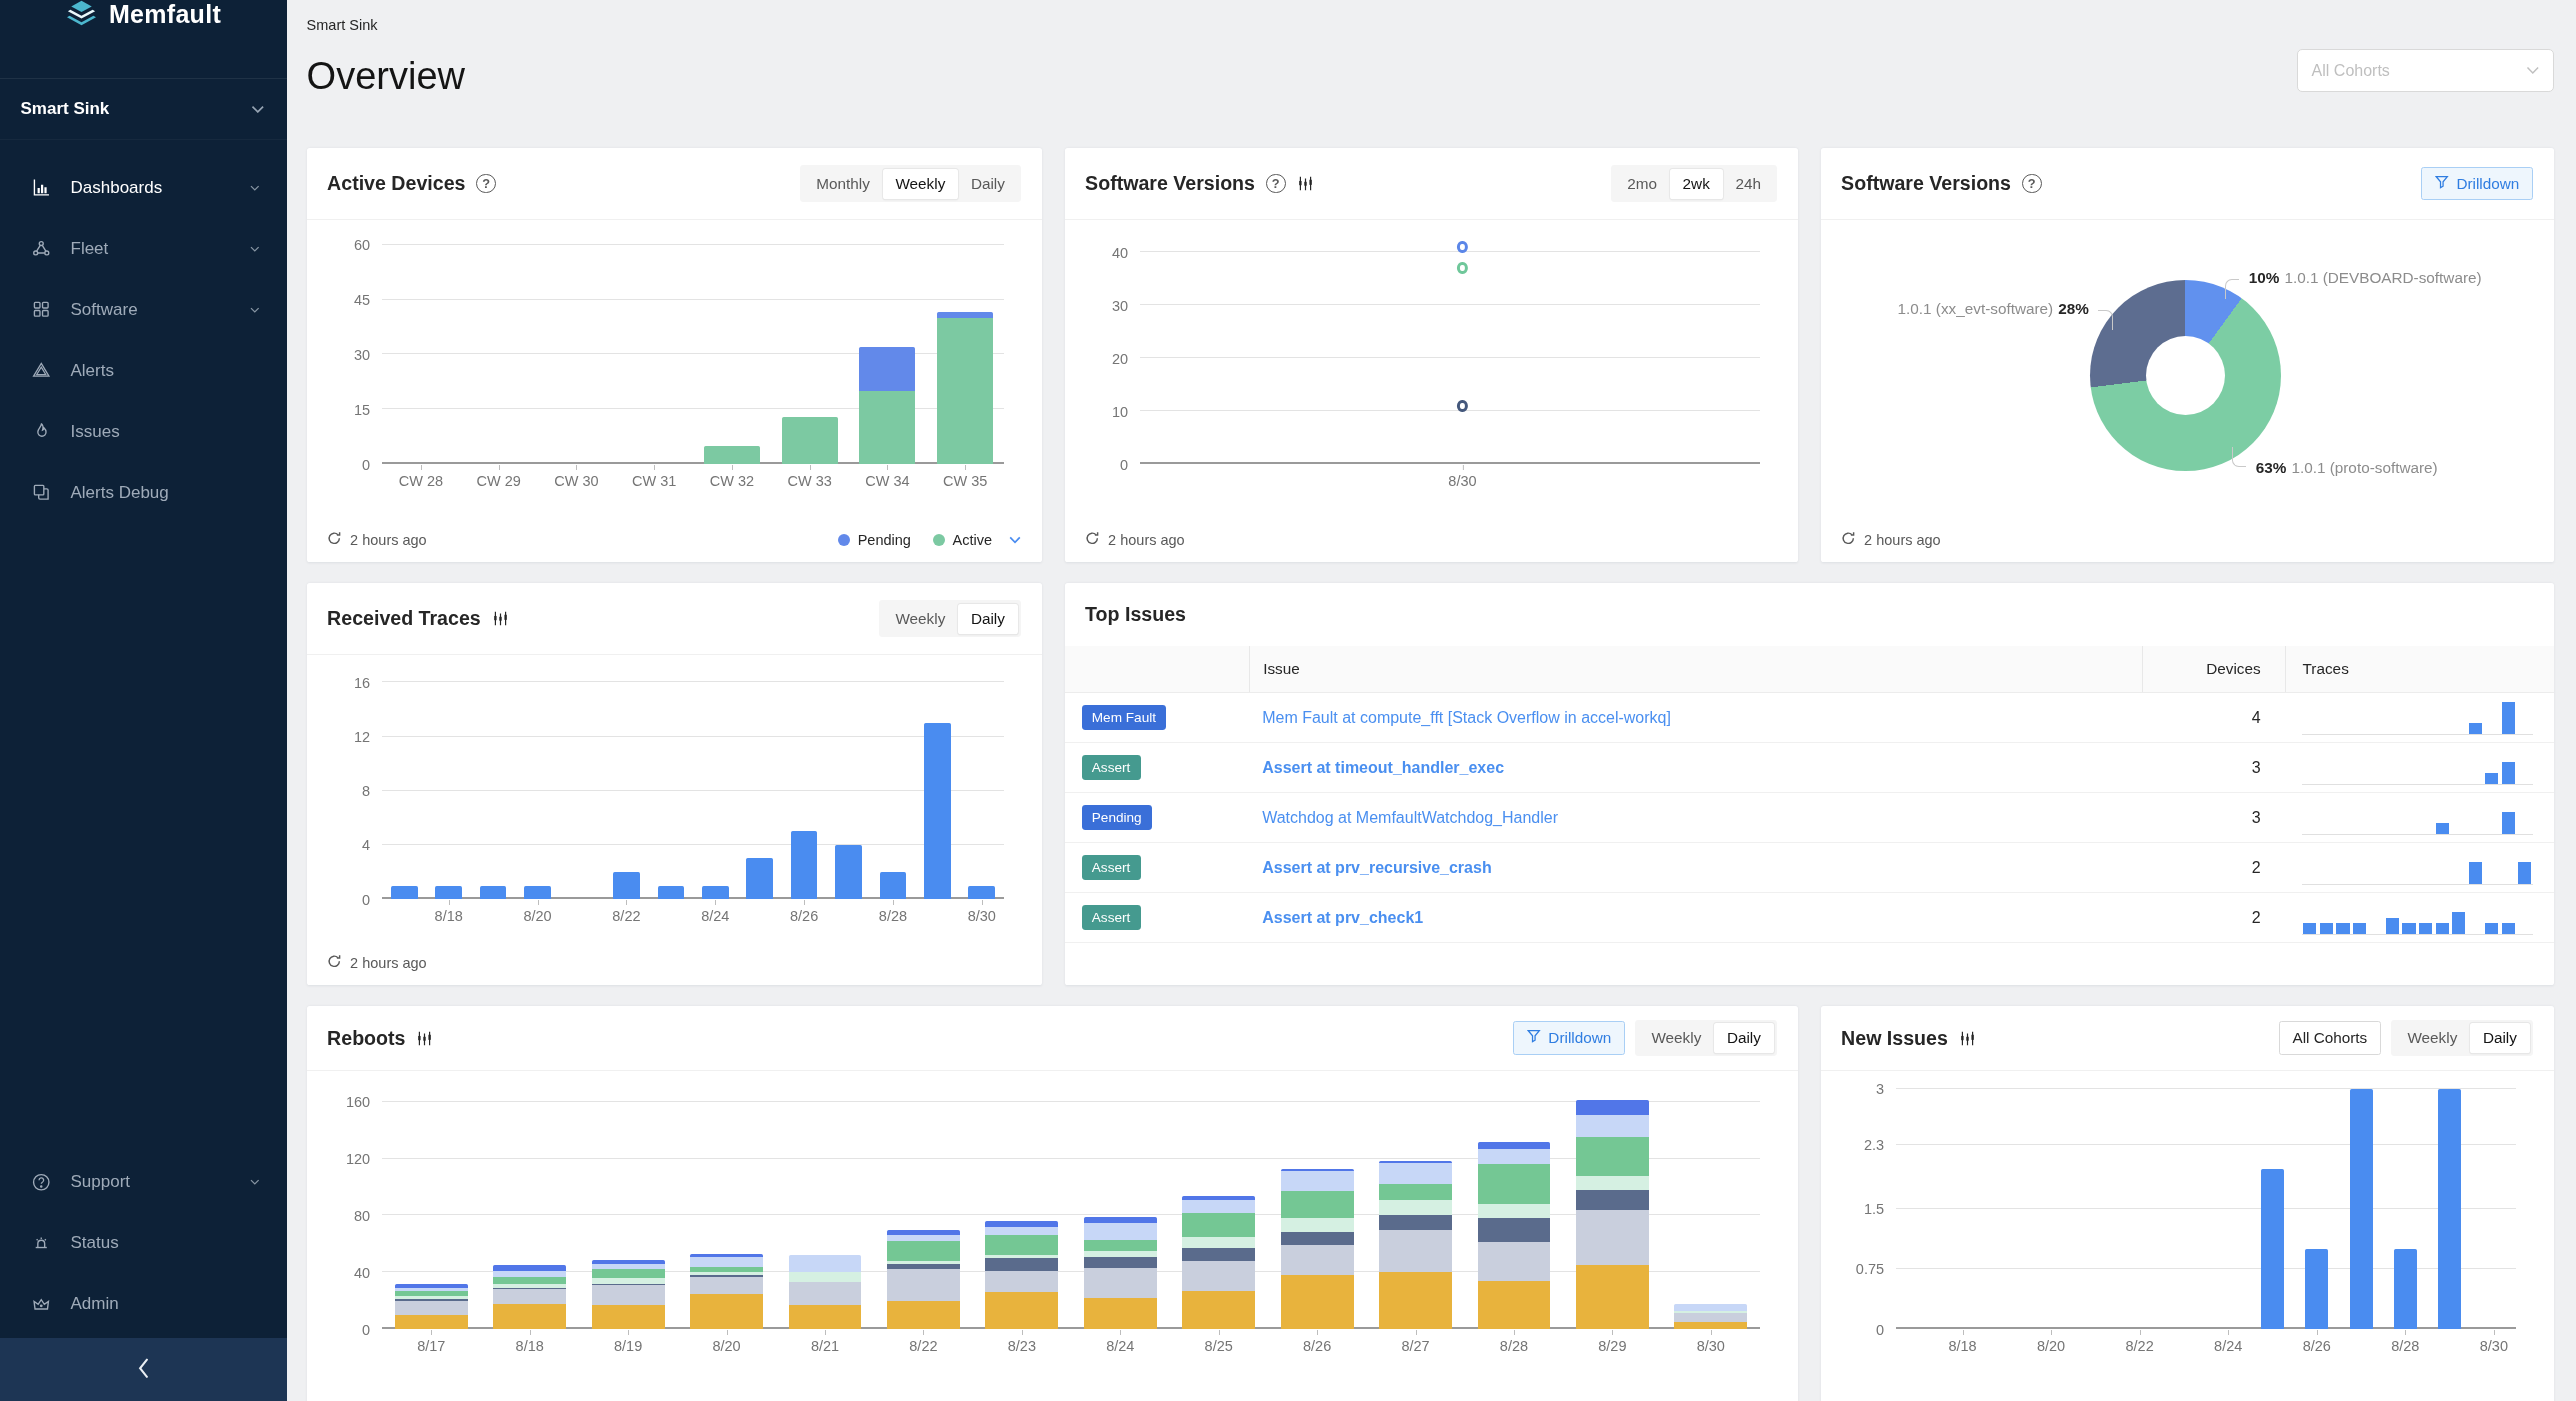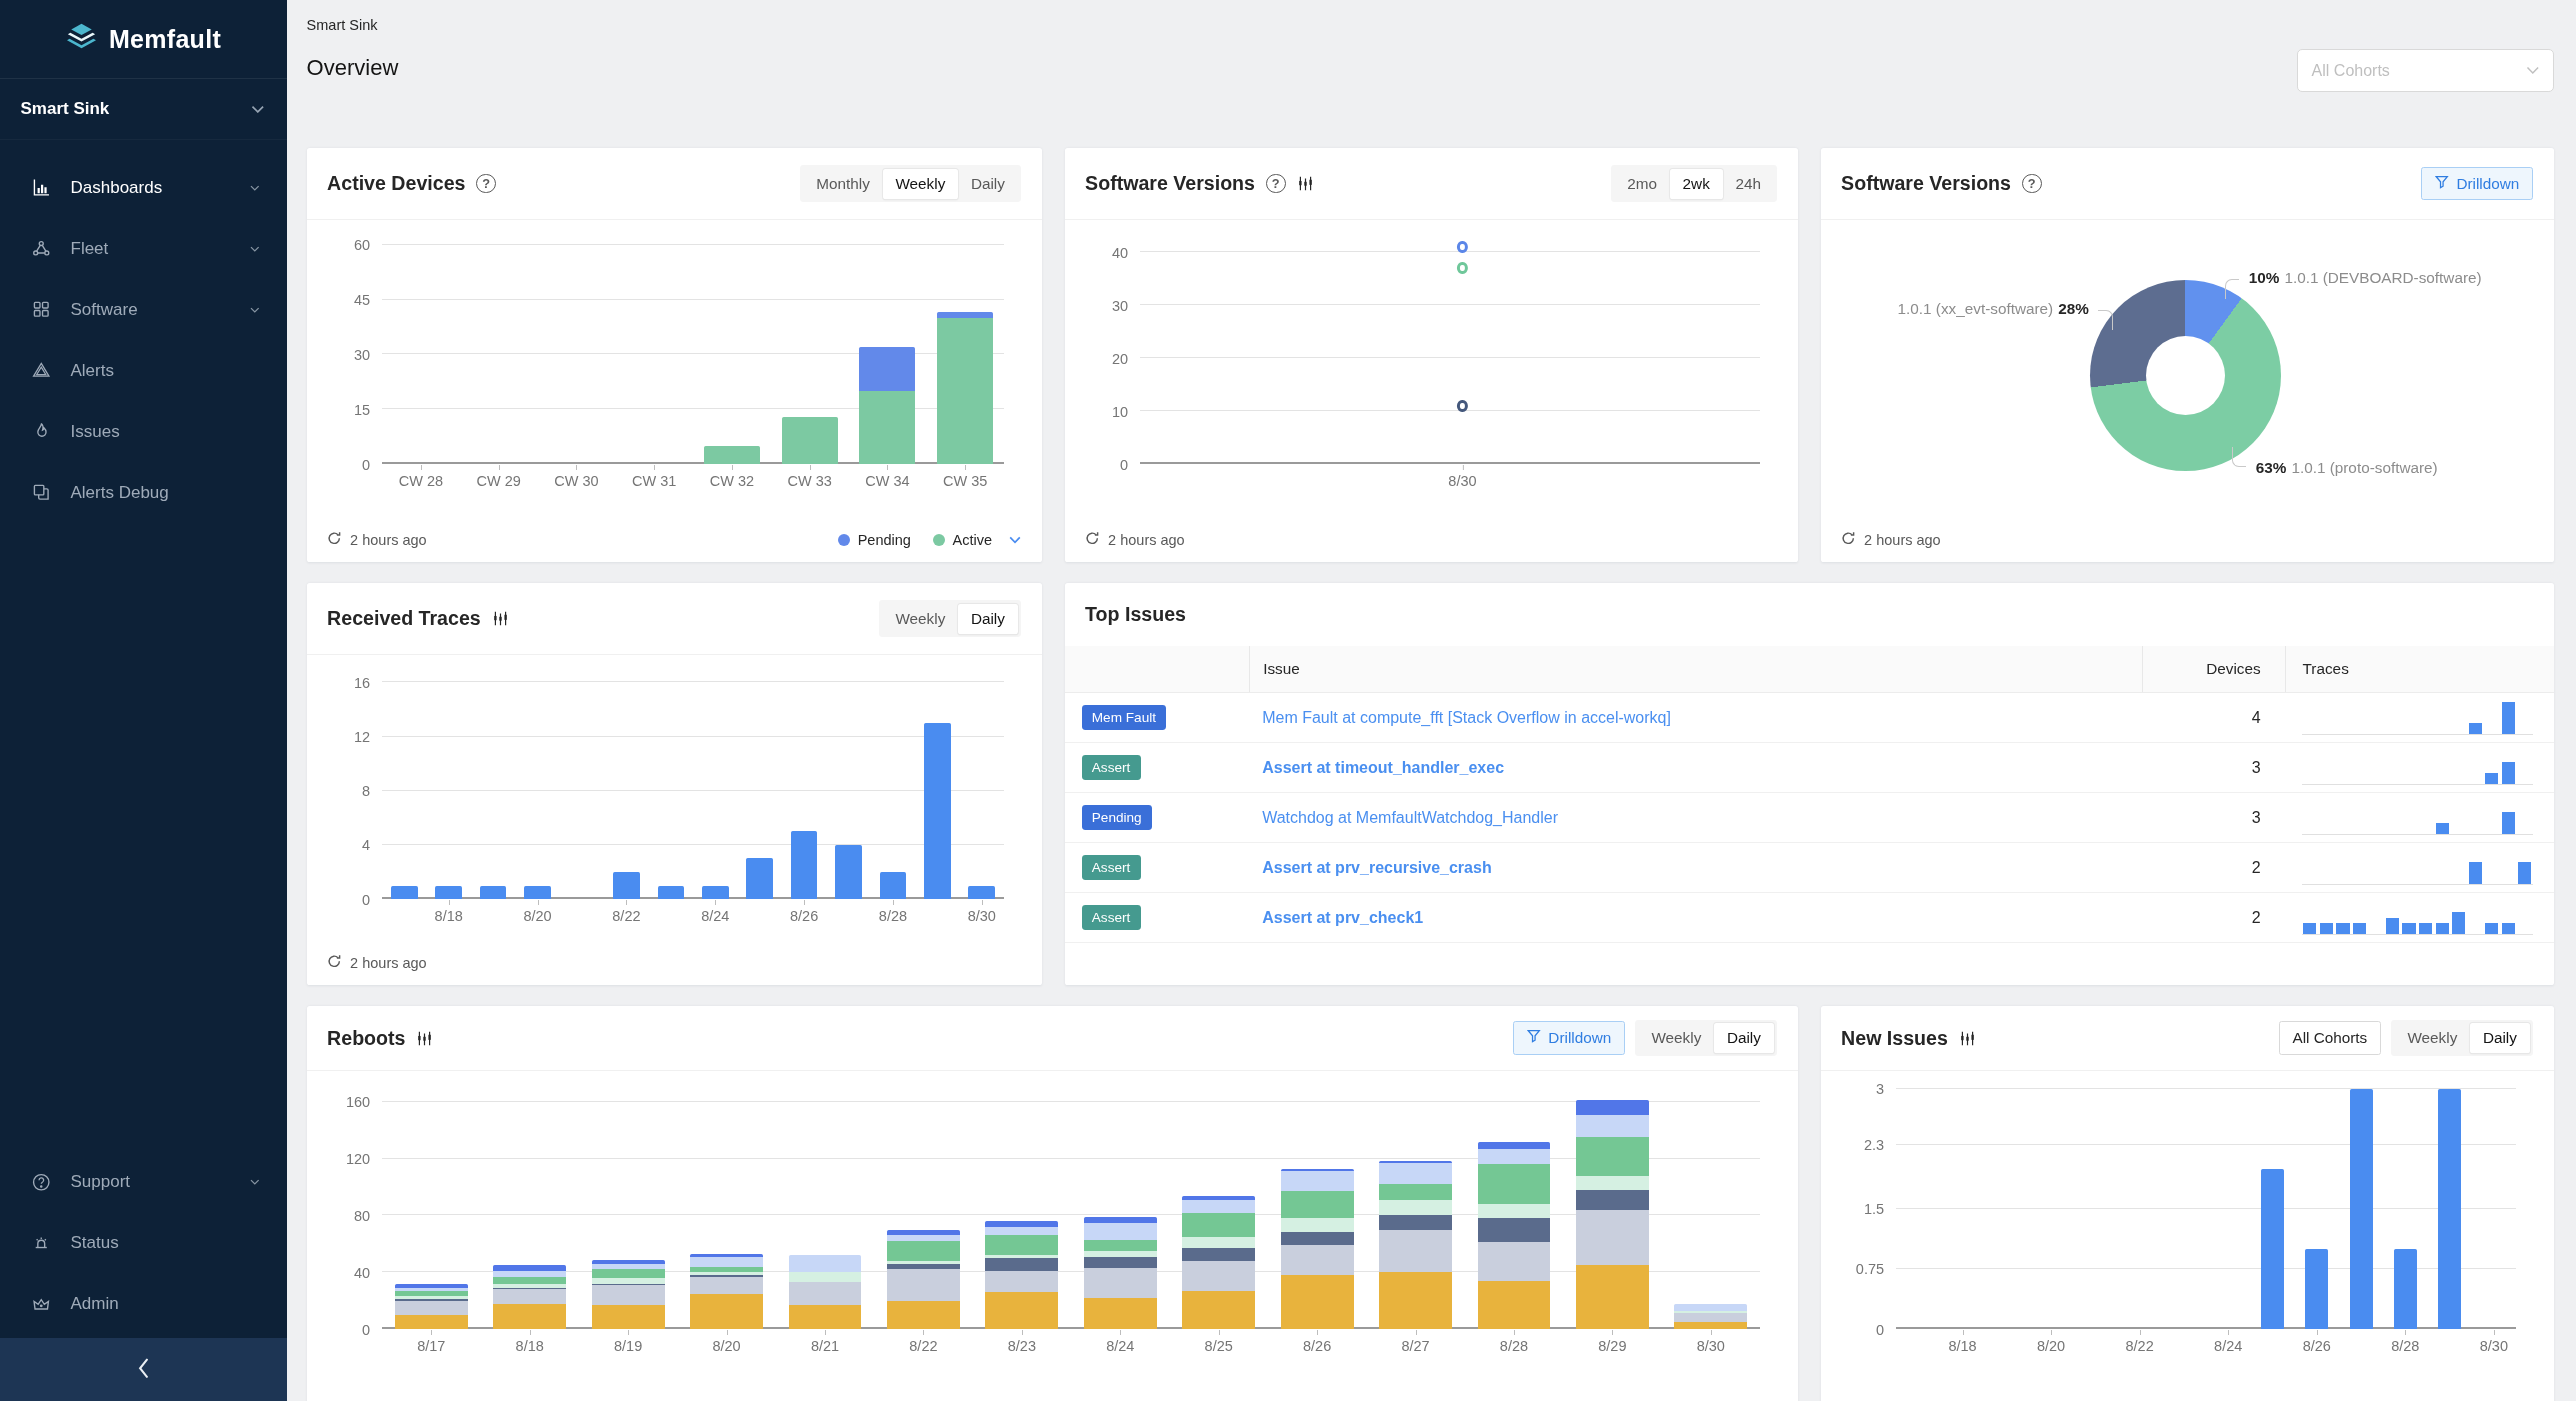--- a/index.html
+++ b/index.html
@@ -1,38 +1,38 @@
 <!DOCTYPE html>
 <html style="font-size:13.6px"><head>
 <meta charset="utf-8">
 <style>
   html,body{margin:0;padding:0;background:#eff0f2;font-family:"Liberation Sans",sans-serif;color:#262626;}
   .app{display:flex;width:2576px;height:1401px;overflow:hidden;background:#eff0f2;}
   
   .sidebar{width:287px;min-width:287px;background:#0d2137;display:flex;flex-direction:column;color:#9fabb9;}
-  .logo{height:78px;display:flex;align-items:center;justify-content:center;gap:12px;border-bottom:0.9px solid rgba(255,255,255,.08);}
+  .logo{height:78px;display:flex;justify-content:center;gap:12px;border-bottom:0.9px solid rgba(255,255,255,.08);}
   .logo-text{font-size:25px;font-weight:600;color:#ffffff;letter-spacing:0.3px;}
   .project{height:60px;padding:0 22px 0 20.5px;display:flex;align-items:center;justify-content:space-between;color:#fff;font-size:17px;font-weight:600;cursor:pointer;border-bottom:0.9px solid rgba(255,255,255,.04);}
   .project .chev{color:#96a4b3;}
   .nav{padding-top:17px;}
   .nav-item{height:61px;padding:0 25.6px 0 31px;display:flex;align-items:center;gap:19px;font-size:17px;color:#9fabb9;cursor:pointer;}
   .nav-item.active{color:#ffffff;}
   .nic{width:20.5px;height:20.5px;display:inline-flex;flex:none;}
   .nic svg{width:20.5px;height:20.5px;}
   .nlabel{flex:1;}
   .nchev{width:13.6px;display:inline-flex;color:#8795a3;}
   .nchev svg{width:13.6px;height:13.6px;}
   .spacer{flex:1;}
   .collapse{height:63px;background:#1d3554;display:flex;align-items:center;justify-content:center;color:#e9eef3;cursor:pointer;}
   .collapse svg{width:17px;height:20.5px;}
   
   .main{flex:1;padding:0 22px 0 19.6px;overflow:hidden;}
   .page-header{height:148px;position:relative;padding-top:17px;box-sizing:border-box;}
   .breadcrumb{font-size:14.5px;color:#262626;}
-  .page-title{font-size:22px;font-weight:500;color:#141414;margin-top:22px;}
+  .page-title{font-size:38px;font-weight:500;color:#141414;margin-top:22px;}
   .cohort-select{position:absolute;right:0;top:49px;width:257px;height:43px;box-sizing:border-box;border:0.9px solid #d9d9d9;border-radius:5.1px;background:#fff;display:flex;align-items:center;justify-content:space-between;padding:0 13.6px;color:#bfbfbf;font-size:16px;cursor:pointer;}
   .cohort-select .chev{color:#bfbfbf;}
   .chev svg{width:13.6px;height:8.5px;display:block;}
   .crow{display:flex;gap:23px;margin-bottom:21px;}
   .crow:last-child{margin-bottom:0;}
   .card{background:#fff;border-radius:2.6px;box-shadow:0 0.9px 2.6px rgba(15,35,65,.08);display:flex;flex-direction:column;box-sizing:border-box;}
   .w1{width:735px;} .w2{width:733px;} .w3{width:733px;}
   .wide{width:1489px;} .rwide{width:1491px;}
   .crow1 .card{height:414px;} .crow2 .card{height:402px;} .crow3 .card{height:546px;}
   .card-header{height:72px;min-height:72px;padding:0 20.5px;display:flex;align-items:center;justify-content:space-between;border-bottom:0.9px solid #f0f0f0;box-sizing:border-box;}

